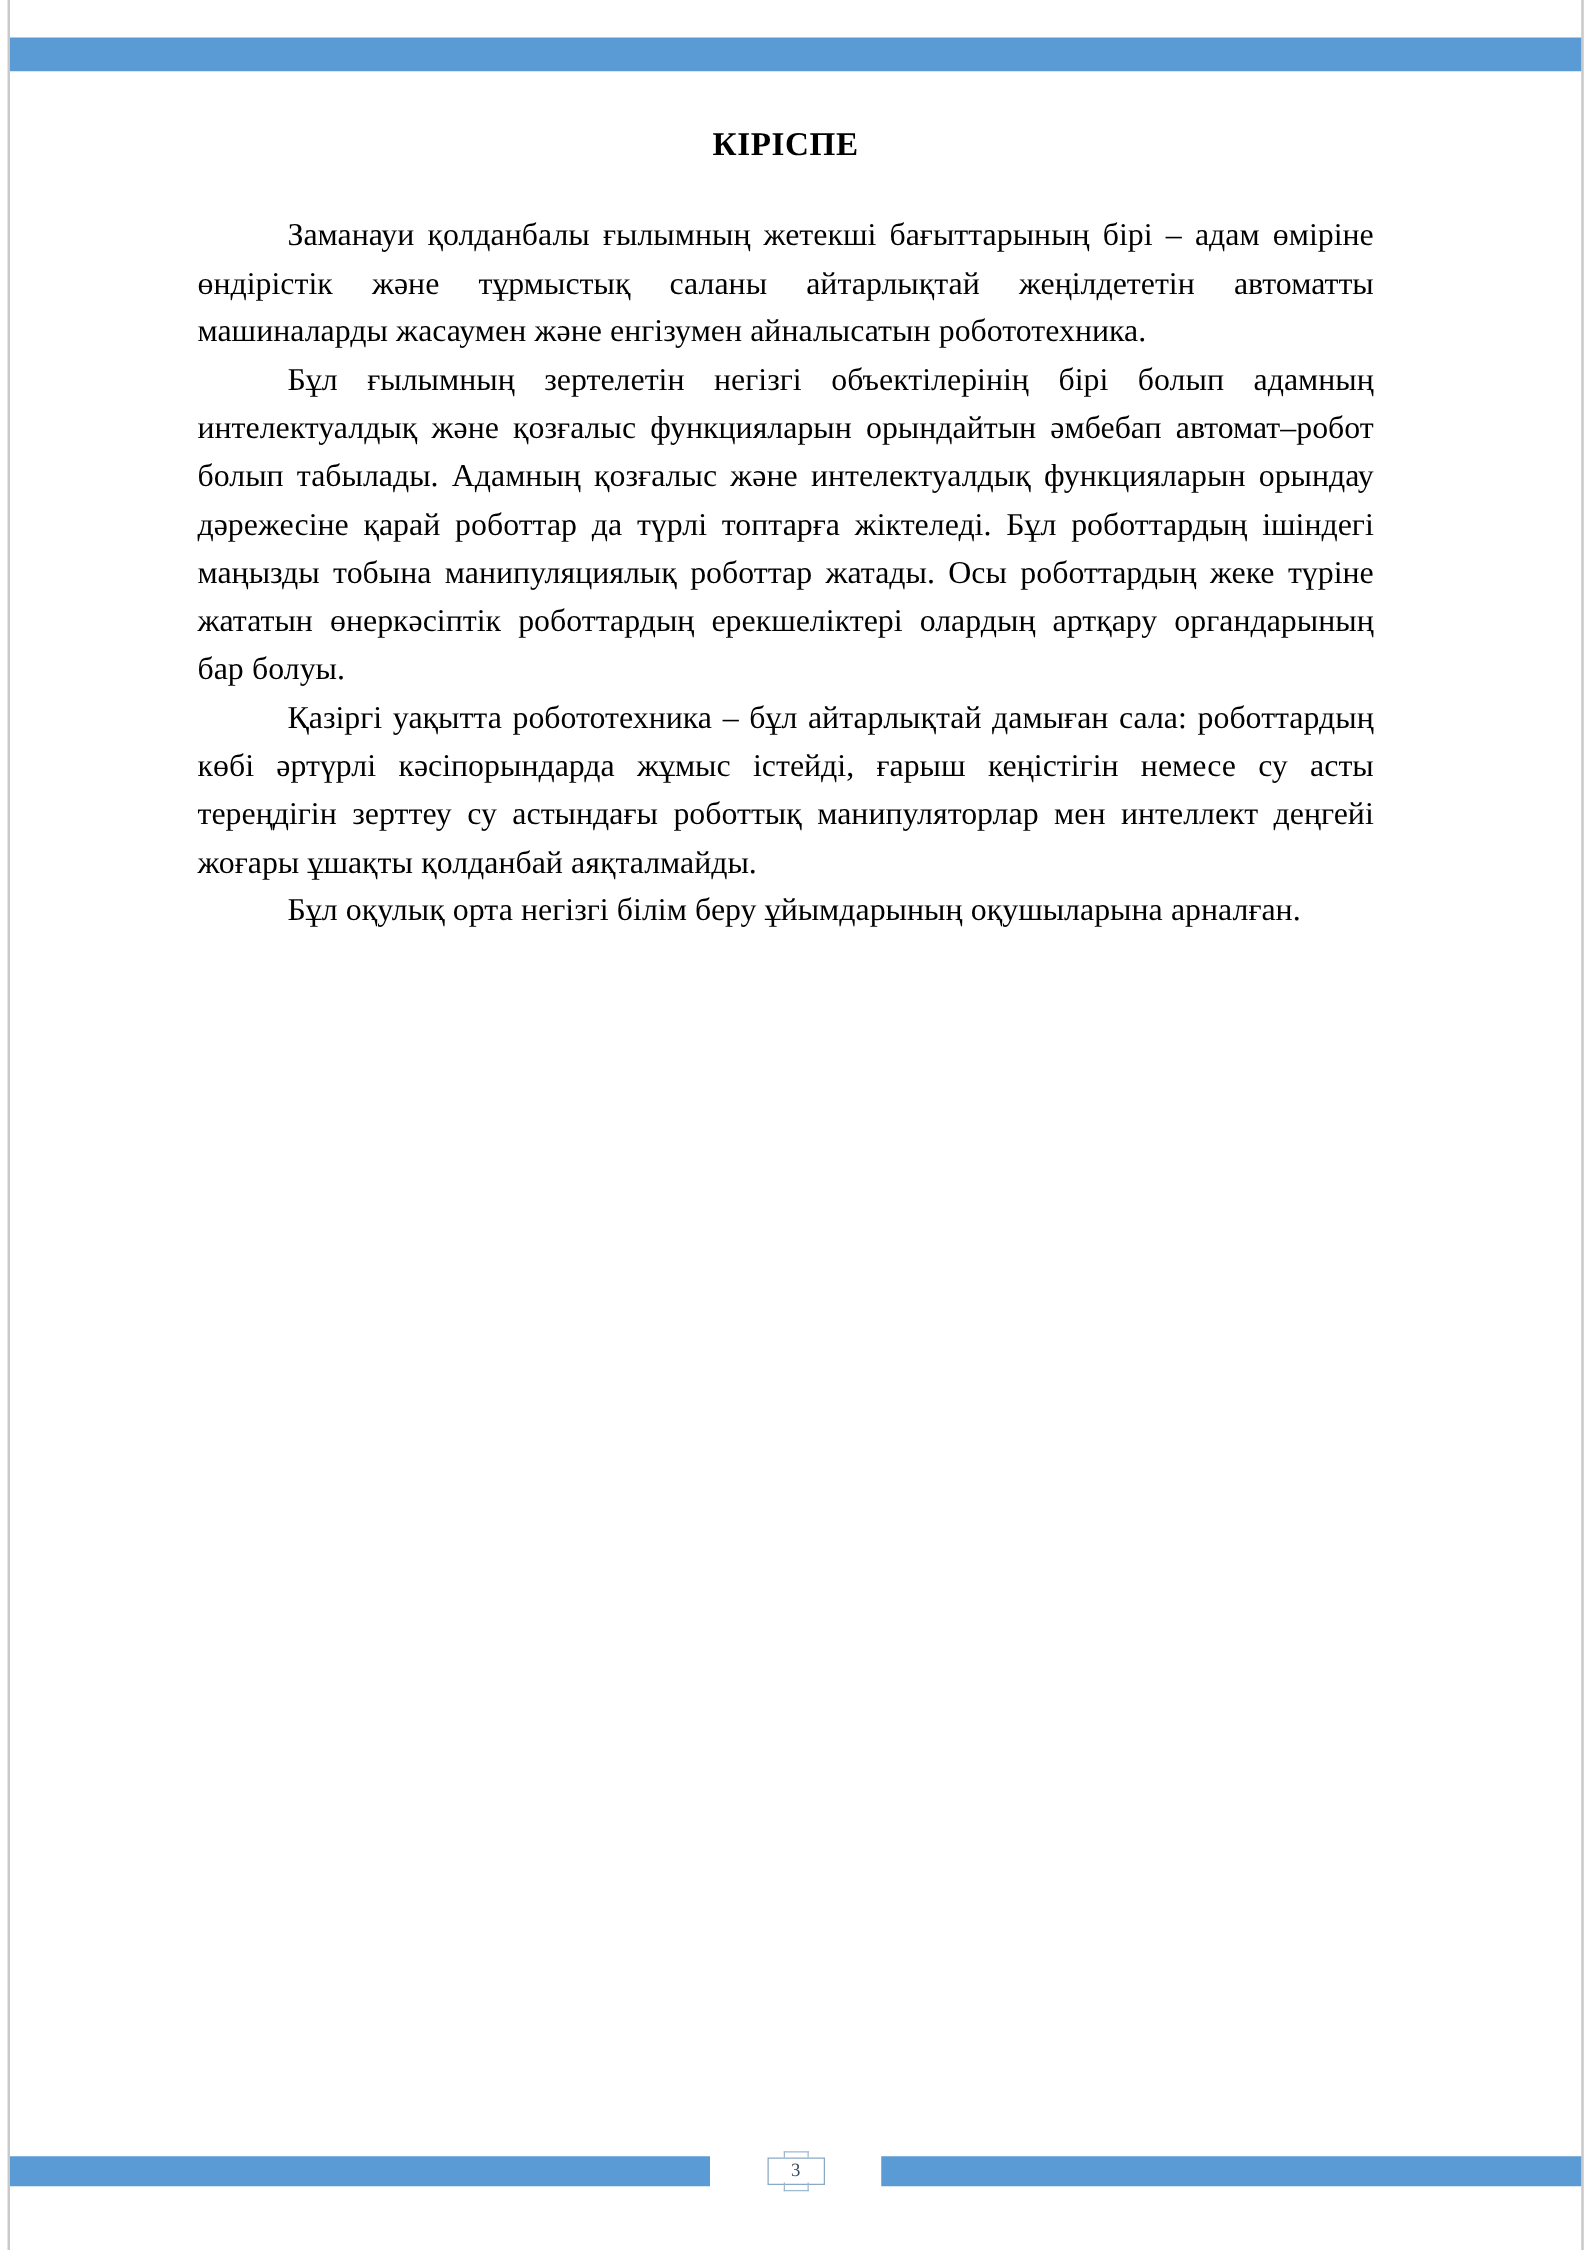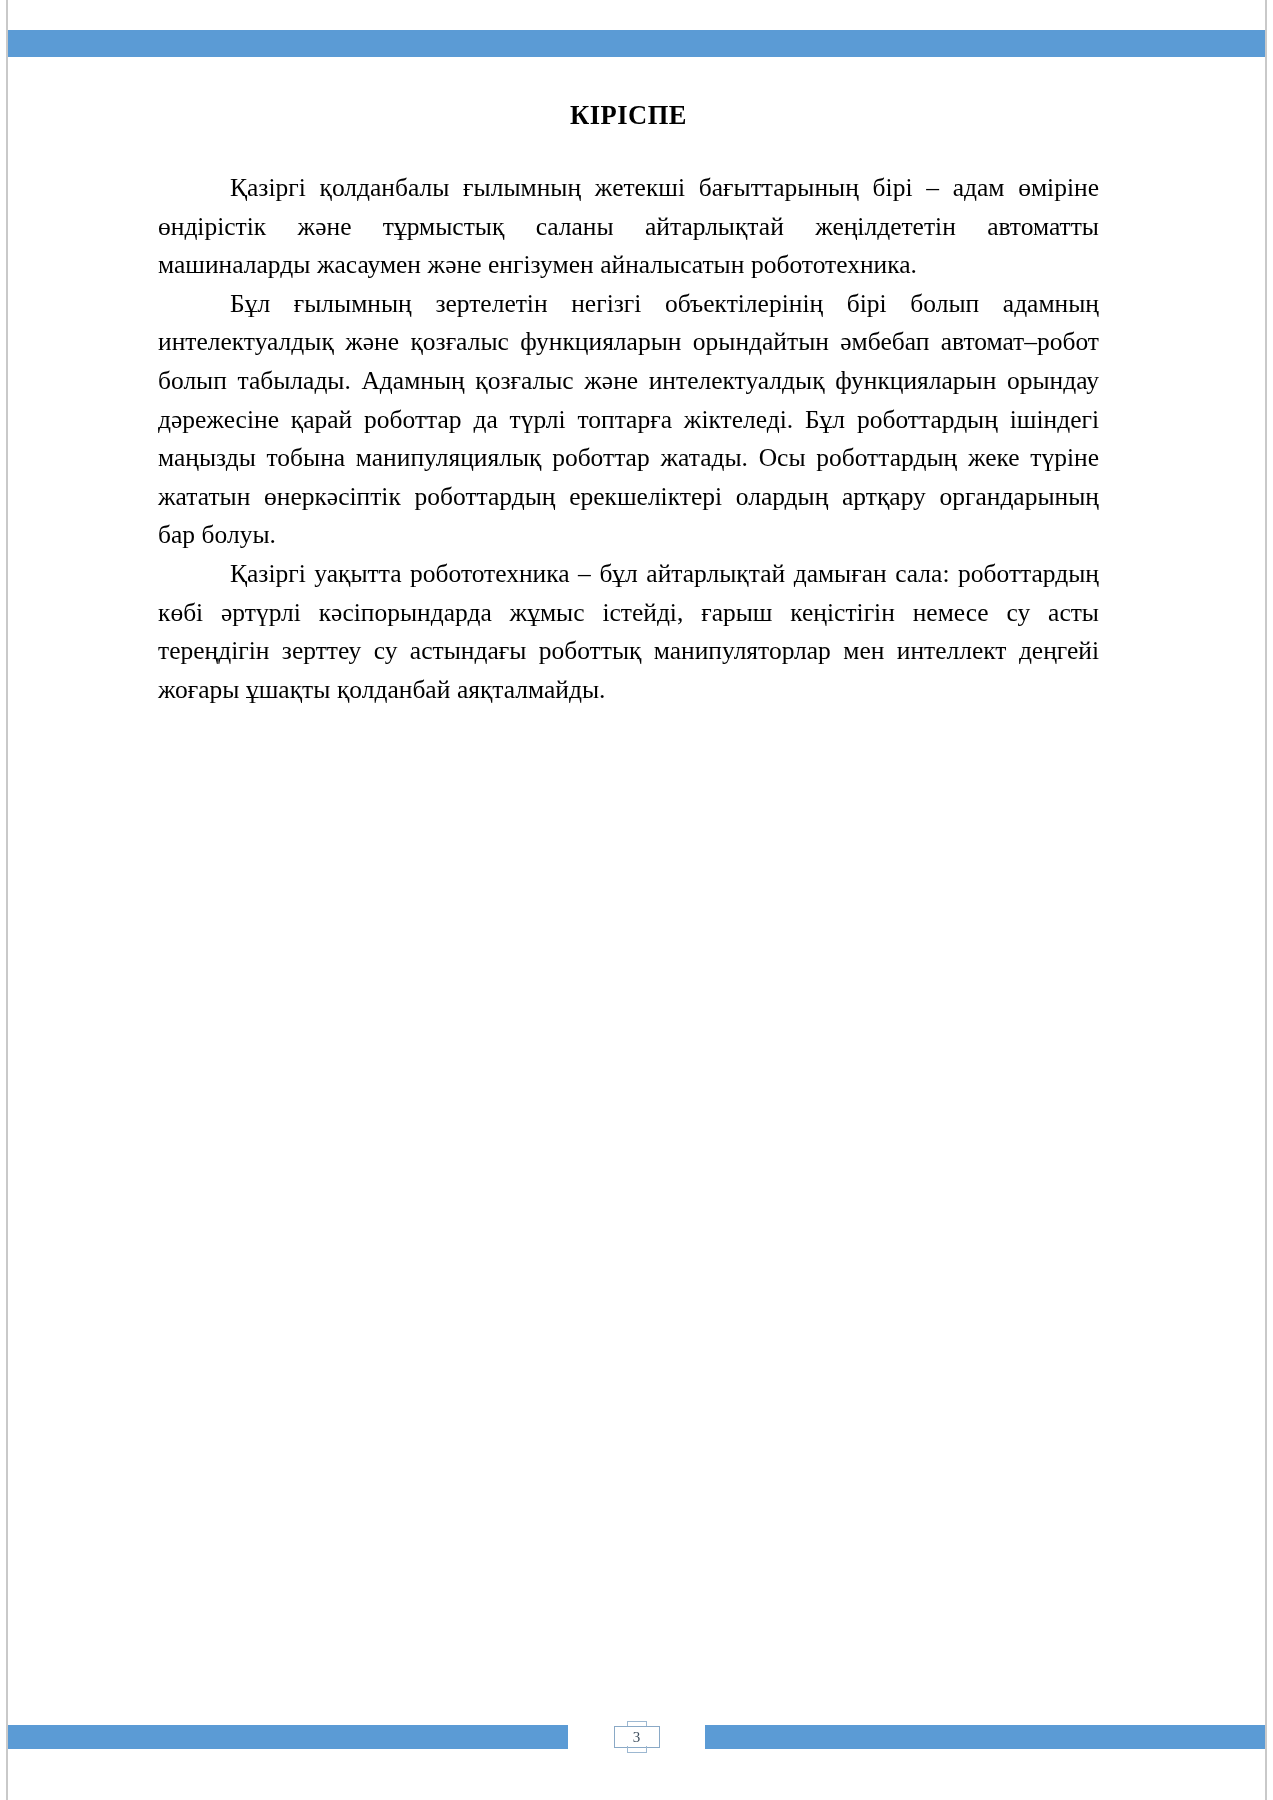--- a/index.html
+++ b/index.html
@@ -153,23 +153,24 @@
 
   <div class="edge-rule left"></div>
   <div class="edge-rule right"></div>
 
   <div class="header-band"></div>
 
   <div class="content">
 
     <h1 class="doc-title">КІРІСПЕ</h1>
 
-    <p class="body-par">Қазіргі қолданбалы ғылымның жетекші бағыттарының бірі – адам өміріне өндірістік және тұрмыстық саланы айтарлықтай жеңілдететін автоматты машиналарды жасаумен және енгізумен айналысатын робототехника.</p>
+    <p class="body-par">Заманауи қолданбалы ғылымның жетекші бағыттарының бірі – адам өміріне өндірістік және тұрмыстық саланы айтарлықтай жеңілдететін автоматты машиналарды жасаумен және енгізумен айналысатын робототехника.</p>
     <p class="body-par">Бұл ғылымның зертелетін негізгі объектілерінің бірі болып адамның интелектуалдық және қозғалыс функцияларын орындайтын әмбебап автомат–робот болып табылады. Адамның қозғалыс және интелектуалдық функцияларын орындау дәрежесіне қарай роботтар да түрлі топтарға жіктеледі. Бұл роботтардың ішіндегі маңызды тобына манипуляциялық роботтар жатады. Осы роботтардың жеке түріне жататын өнеркәсіптік роботтардың ерекшеліктері олардың артқару органдарының бар болуы.</p>
     <p class="body-par">Қазіргі уақытта робототехника – бұл айтарлықтай дамыған сала: роботтардың көбі әртүрлі кәсіпорындарда жұмыс істейді, ғарыш кеңістігін немесе су асты тереңдігін зерттеу су астындағы роботтық манипуляторлар мен интеллект деңгейі жоғары ұшақты қолданбай аяқталмайды.</p>
+    <p class="body-par">Бұл оқулық орта негізгі білім беру ұйымдарының оқушыларына арналған.</p>
 
   </div>
 
   <div class="footer-wrap">
     <div class="footer-band-left"></div>
     <div class="footer-band-right"></div>
 
     <div class="page-badge">
       <div class="badge-shape">
         <div class="chev top"></div>

